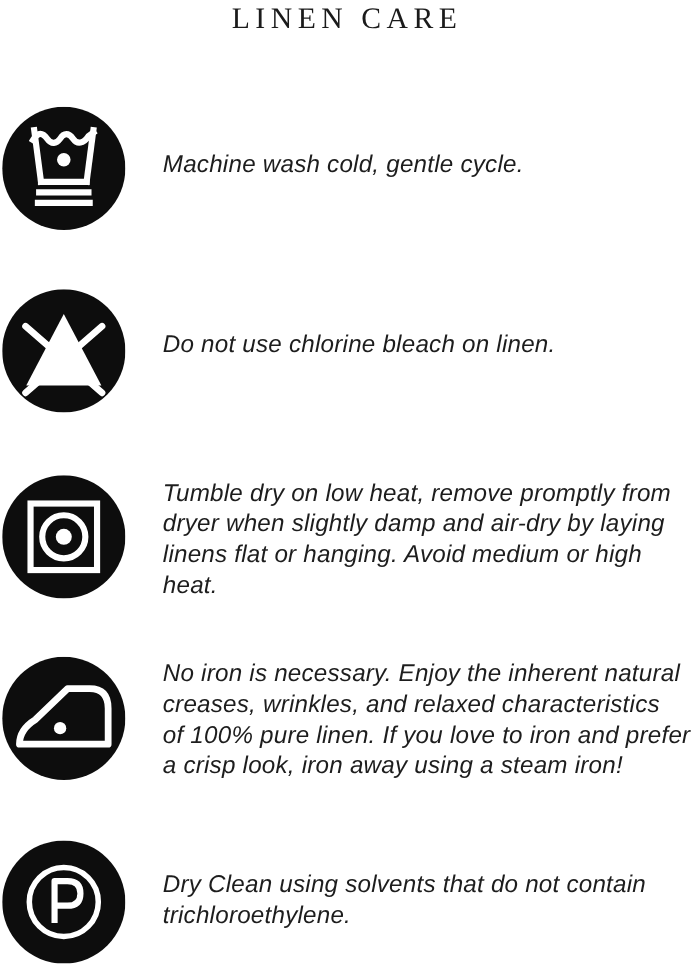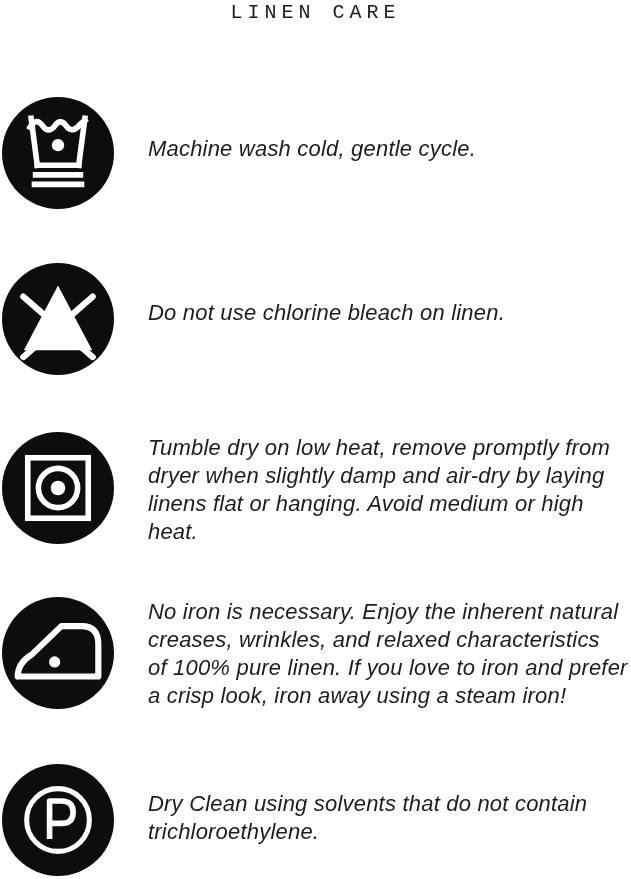--- a/index.html
+++ b/index.html
@@ -15,23 +15,23 @@
     position: absolute;
     inset: 0;
     background: #ffffff;
   }
   .title {
     position: absolute;
     top: 1px;
     left: 0;
     width: 100%;
     text-align: center;
-    font-family: Liberation Mono, monospace;
+    font-family: Liberation Serif, serif;
     font-weight: 400;
-    font-size: 20px;
+    font-size: 27px;
     letter-spacing: 5px;
     color: #1b1b1b;
   }
   .care-icon {
     position: absolute;
     left: 2px;
     width: 112px;
     height: 112px;
   }
   .care-icon svg { display: block; width: 100%; height: 100%; }

